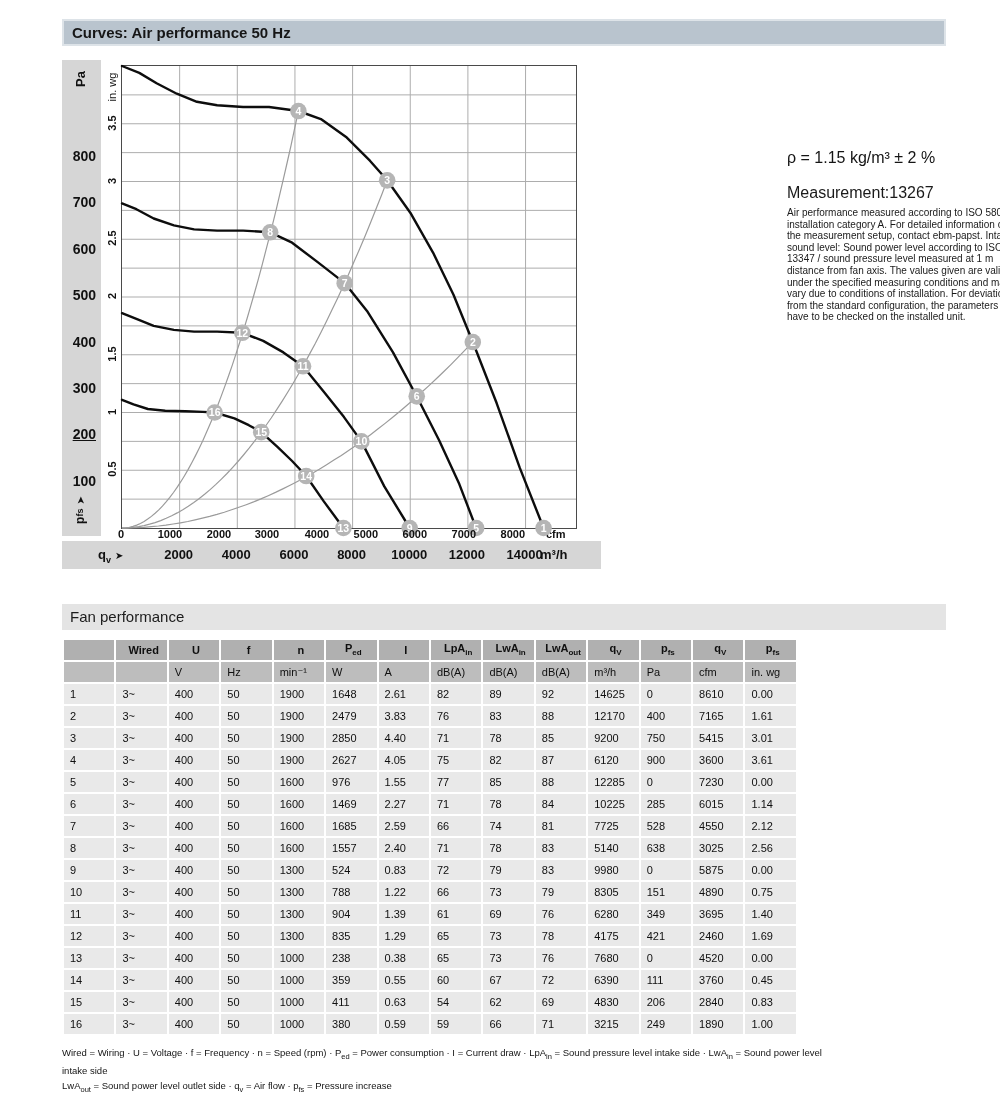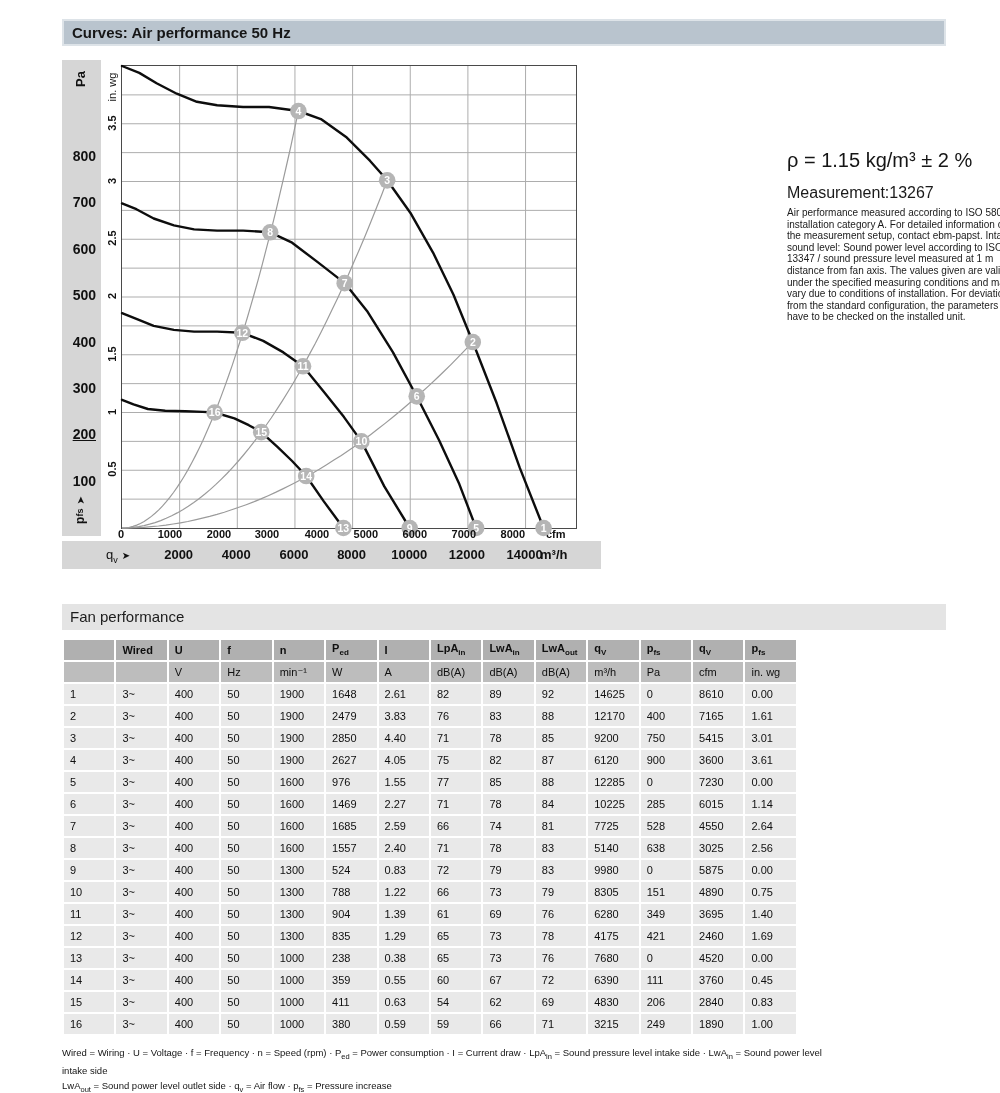--- a/index.html
+++ b/index.html
@@ -27,34 +27,34 @@
 
   .pa-tick{position:absolute;left:58px;width:38px;height:14px;text-align:right;
            font-weight:bold;font-size:14px;line-height:14px;}
   .inwg-tick{position:absolute;width:40px;height:40px;display:flex;align-items:center;justify-content:center;
              transform:rotate(-90deg);font-weight:bold;font-size:11px;}
   .cfm-tick{position:absolute;top:528px;width:50px;height:13px;text-align:center;
             font-weight:bold;font-size:11px;line-height:13px;}
   .unit-cfm{position:absolute;left:546px;top:528px;font-weight:bold;font-size:11px;line-height:13px;}
   .m3h-tick{position:absolute;top:6px;width:60px;height:16px;text-align:center;
             font-weight:bold;font-size:13px;line-height:16px;}
-  .qv-label{position:absolute;left:44px;top:6px;font-weight:normal;font-size:13px;line-height:16px;white-space:nowrap;}
+  .qv-label{position:absolute;left:36px;top:6px;font-weight:bold;font-size:13px;line-height:16px;white-space:nowrap;}
   .unit-m3h{position:absolute;left:478px;top:6px;font-weight:bold;font-size:13px;line-height:16px;}
 
   
-  .note-rho{position:absolute;left:787px;top:149px;font-size:20px;color:#151515;}
+  .note-rho{position:absolute;left:787px;top:149px;font-size:16px;color:#151515;}
   .note-meas{position:absolute;left:787px;top:184px;font-size:16px;color:#1a1a1a;}
   .note-body{position:absolute;left:787px;top:207px;width:234px;font-size:10px;line-height:11.6px;color:#1a1a1a;}
 
   
   #fan-table{position:absolute;left:62px;top:638px;width:736px;border-collapse:separate;border-spacing:2px;
              table-layout:fixed;font-size:11px;color:#0f0f0f;}
   #fan-table th,#fan-table td{height:20px;padding:0 2px 0 6px;text-align:left;vertical-align:middle;
              white-space:nowrap;overflow:hidden;font-weight:normal;}
-  #fan-table thead tr.hmain th{background:#b0b0b0;font-weight:bold;}
+  #fan-table thead tr.hmain th{background:#b0b0b0;font-weight:bold;text-align:center;}
   #fan-table thead tr.hunits td{background:#bdbdbd;}
   #fan-table tbody td{background:#e9e9e9;}
   #fan-table sub{font-size:8px;}
 
   .footnote{position:absolute;left:62px;top:1046px;width:760px;font-size:9.5px;line-height:14.5px;color:#141414;}
   .footnote sub{font-size:7.5px;}
 </style>
 </head>
 <body>
 
@@ -331,21 +331,21 @@
           <td>50</td>
           <td>1600</td>
           <td>1685</td>
           <td>2.59</td>
           <td>66</td>
           <td>74</td>
           <td>81</td>
           <td>7725</td>
           <td>528</td>
           <td>4550</td>
-          <td>2.64</td>
+          <td>2.12</td>
         </tr>
         <tr>
           <td>8</td>
           <td>3~</td>
           <td>400</td>
           <td>50</td>
           <td>1600</td>
           <td>1557</td>
           <td>2.40</td>
           <td>71</td>

